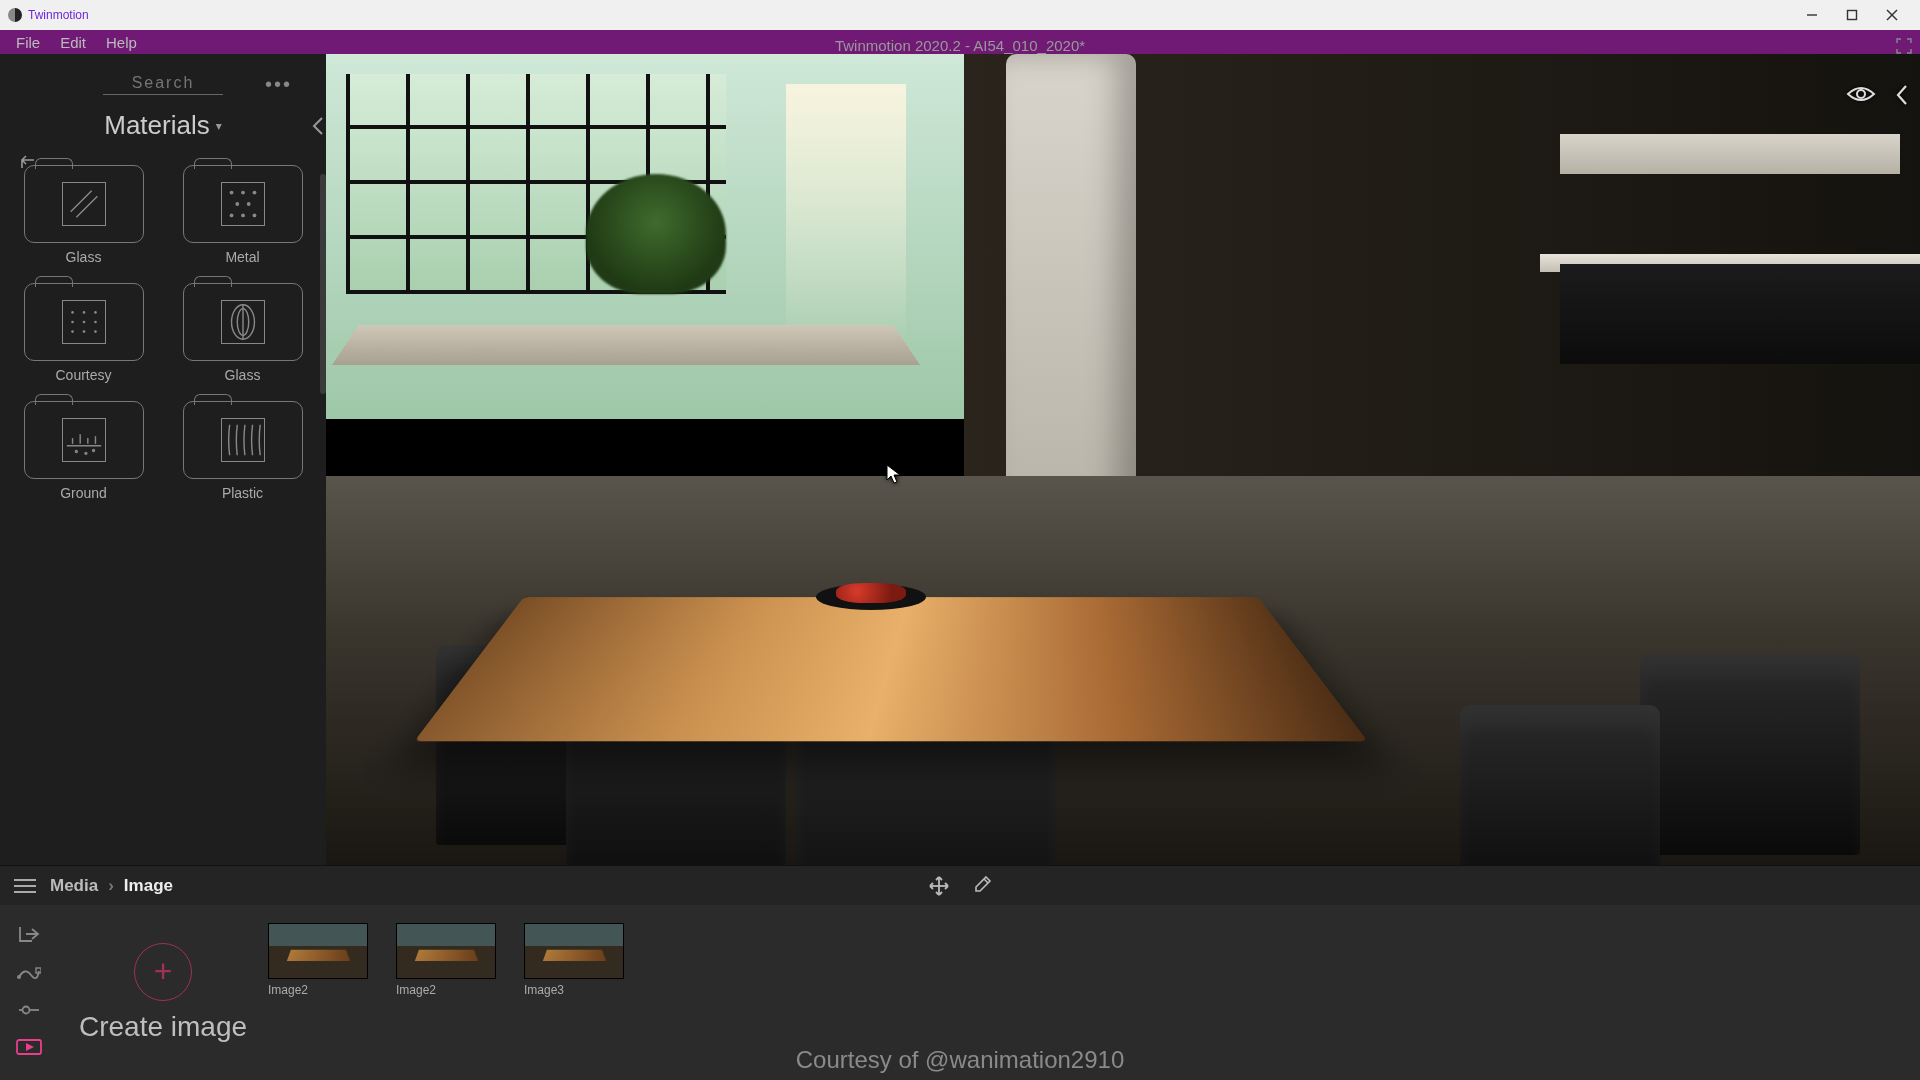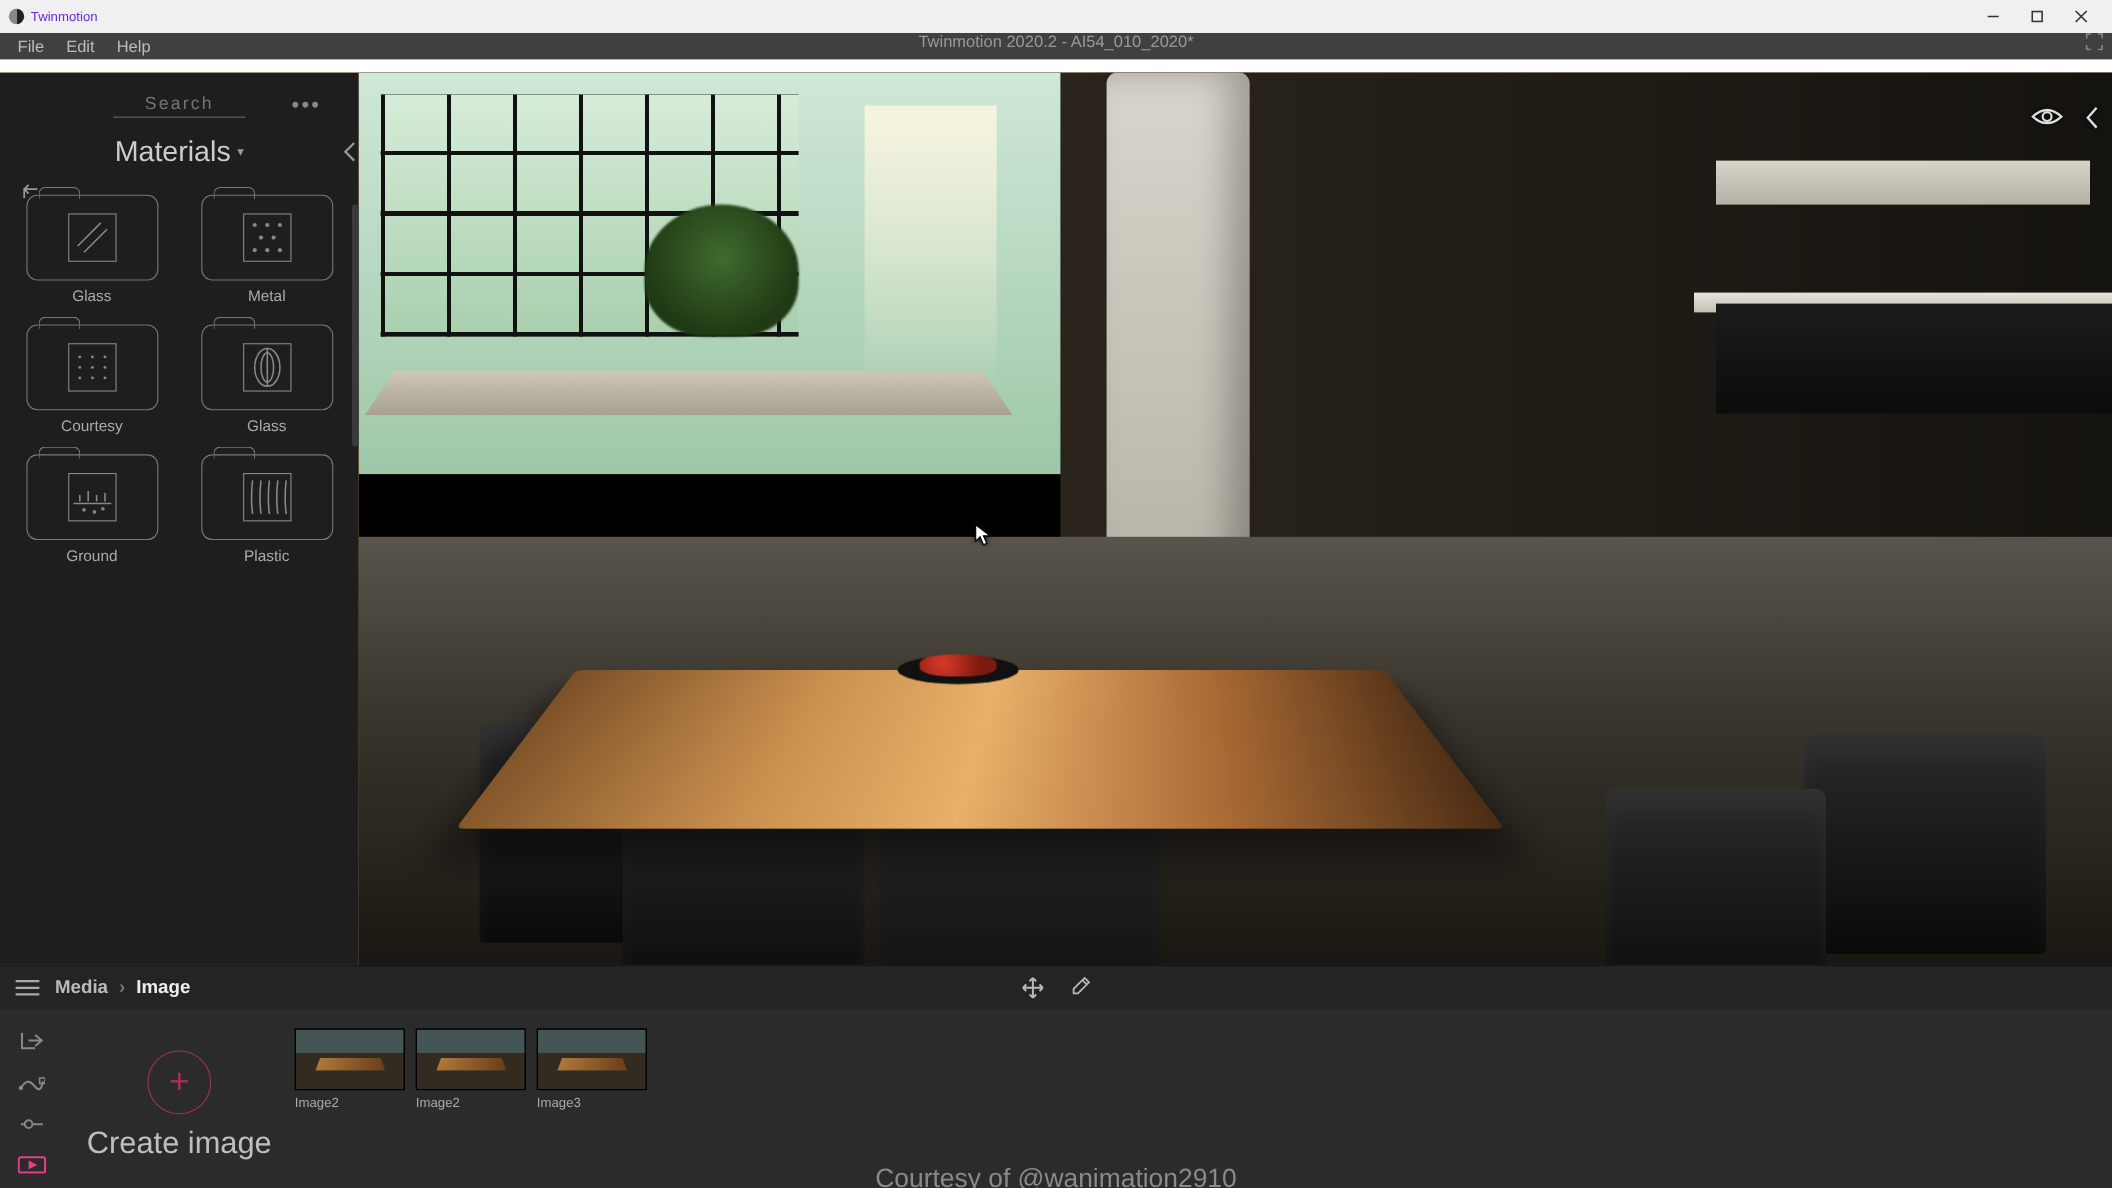--- a/index.html
+++ b/index.html
@@ -6,27 +6,27 @@
 html, body { width: 1920px; height: 1080px; overflow: hidden; }
 
 
 .titlebar { height: 30px; background: #f0f0f0; display: flex; align-items: center; padding: 0 8px; font-size: 12px; color: #6d28d9; }
 .titlebar .logo { width: 14px; height: 14px; margin-right: 6px; border-radius: 50%; background: conic-gradient(#222 0 50%, #888 50% 100%); }
 .titlebar .spacer { flex: 1; }
 .titlebar .winbtn { width: 40px; height: 30px; display: flex; align-items: center; justify-content: center; color: #333; }
 .titlebar .winbtn svg { width: 12px; height: 12px; }
 
 
-.menubar { height: 24px; background: #404040; display: flex; align-items: flex-start; padding: 0 6px; position: relative; }
+.menubar { height: 24px; background: #701a75; display: flex; align-items: flex-end; padding: 0 6px; position: relative; }
 .menubar .menuitem { color: #bbb; font-size: 15px; padding: 0 10px; height: 100%; display: flex; align-items: center; }
 .menubar .doc-title { position: absolute; left: 50%; transform: translateX(-50%); color: #999; font-size: 15px; }
 .menubar .fs-icon { position: absolute; right: 8px; color: #888; }
 
 
-.main { display: flex; height: calc(1080px - 30px - 24px - 215px); background: #fdba74; margin-top: 12px; }
+.main { display: flex; height: calc(1080px - 30px - 24px - 215px); background: #fef9c3; }
 
 
 .library { width: 326px; background: #1e1e1e; display: flex; flex-direction: column; position: relative; }
 .lib-header { padding: 8px 12px 0; }
 .search-row { display: flex; align-items: center; justify-content: center; position: relative; height: 44px; }
 .search-input-wrap { width: 120px; border-bottom: 1px solid #666; text-align: center; padding-bottom: 2px; }
 .search-input { background: transparent; border: none; color: #aaa; font-size: 16px; width: 100%; text-align: center; outline: none; letter-spacing: 2px; }
 .search-more { position: absolute; right: 22px; color: #888; font-size: 20px; letter-spacing: 2px; }
 .lib-back { position: absolute; right: -2px; top: 60px; color: #888; }
 .lib-up { position: absolute; left: 18px; top: 100px; color: #888; }
@@ -84,21 +84,21 @@
 
 .bottom-body { flex: 1; display: flex; position: relative; }
 .dock-icons { width: 58px; display: flex; flex-direction: column; align-items: center; gap: 22px; padding-top: 20px; }
 .dock-icons .dicon { color: #888; }
 .dock-icons .dicon.active { color: #e83e8c; }
 
 .create-block { width: 210px; display: flex; flex-direction: column; align-items: center; justify-content: center; gap: 10px; }
 .create-plus { width: 58px; height: 58px; border: 1.5px solid #a03058; border-radius: 50%; display: flex; align-items: center; justify-content: center; color: #a03058; font-size: 32px; font-weight: 200; }
 .create-label { color: #bfbfbf; font-size: 28px; font-weight: 300; }
 
-.thumbs { display: flex; gap: 10px; padding-top: 18px; }
+.thumbs { display: flex; gap: 28px; padding-top: 18px; }
 .thumb { width: 100px; }
 .thumb-img { width: 100px; height: 56px; background: #000; position: relative; overflow: hidden; border: 1px solid #000; }
 .thumb-label { color: #aaa; font-size: 12px; margin-top: 4px; }
 .thumb-scene-a { position: absolute; inset: 0; background: linear-gradient(180deg, #455 0 40%, #332b20 40% 100%); }
 .thumb-scene-a::after { content: ""; position: absolute; left: 20%; top: 42%; width: 60%; height: 30%; background: linear-gradient(100deg, #b07a3a, #6a3e1a); transform: perspective(80px) rotateX(45deg); }
 
 .courtesy { position: absolute; left: 50%; bottom: 6px; transform: translateX(-50%); color: #8a8a8a; font-size: 24px; font-weight: 400; }
 
 svg { display: block; }
 </style>

